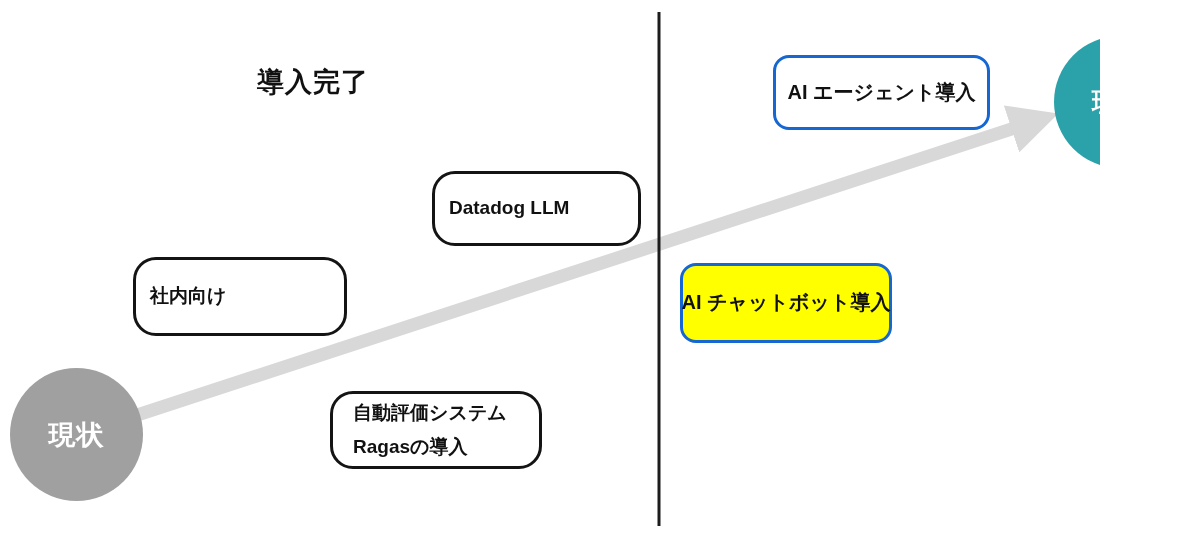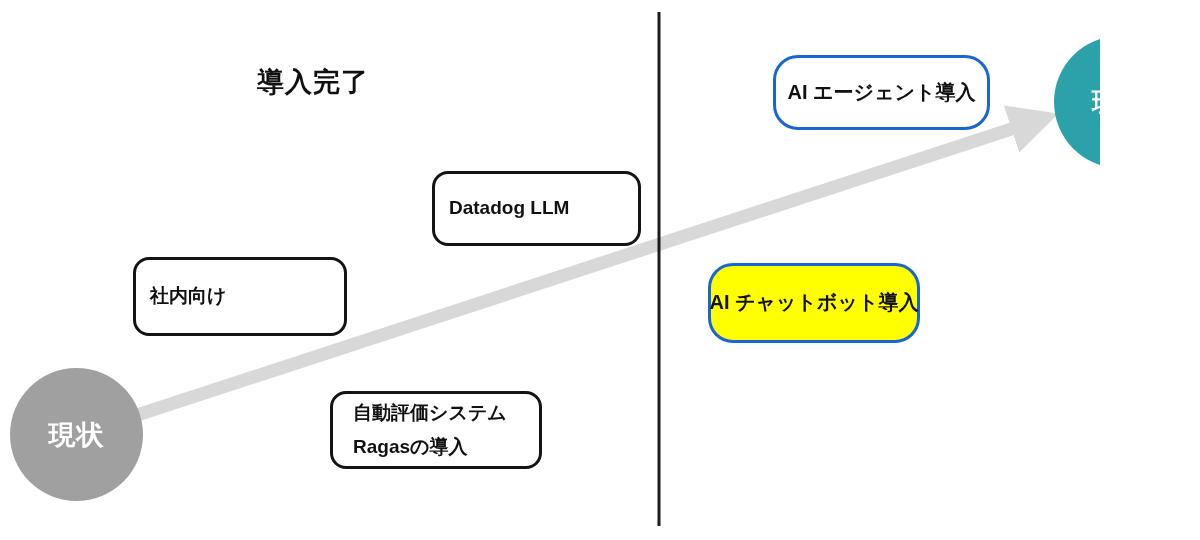--- a/index.html
+++ b/index.html
@@ -14,39 +14,39 @@
   .svg-layer{position:absolute;left:0;top:0;width:1200px;height:540px;}
   .title{
     position:absolute;left:257px;top:64px;
     font-size:27px;font-weight:bold;letter-spacing:1px;
     white-space:nowrap;
   }
   .box{
     position:absolute;box-sizing:border-box;
     background:#ffffff;
     border:3px solid var(--box_border_black,#141414);
-    border-radius:16px;
+    border-radius:23px;
     font-size:19px;font-weight:bold;line-height:1.16;
     display:flex;flex-direction:column;justify-content:center;
     gap:11px;
     padding:3px 8px 3px 14px;
     white-space:nowrap;
   }
   .box.blue{
     border-color:var(--box_border_blue,#1667d2);
-    border-radius:25px;
+    border-radius:16px;
     align-items:center;text-align:center;
     padding:3px 6px;font-size:20px;
   }
   .box.yellow{background:var(--highlight_yellow,#ffff00);}
   .box.m1{left:133px;top:257px;width:214px;height:79px;}
   .box.m2{left:432px;top:171px;width:209px;height:75px;}
   .box.m3{left:330px;top:373px;width:212px;height:78px;padding-left:20px;margin-top:18px;}
   .box.m4{left:773px;top:55px;width:217px;height:75px;}
-  .box.m5{left:680px;top:263px;width:212px;height:80px;margin-left:28px;}
+  .box.m5{left:680px;top:263px;width:212px;height:80px;}
   .circle{
     position:absolute;border-radius:50%;
     display:flex;align-items:center;justify-content:center;
     color:var(--circle_text,#ffffff);
     font-size:27px;font-weight:bold;letter-spacing:1px;
   }
   .circle.current{left:10px;top:368px;width:133px;height:133px;background:var(--current_circle,#a0a0a0);}
   .circle.ideal{left:1054px;top:36px;width:132px;height:132px;background:var(--ideal_circle,#2ba2a9);}
 </style>
 </head>

